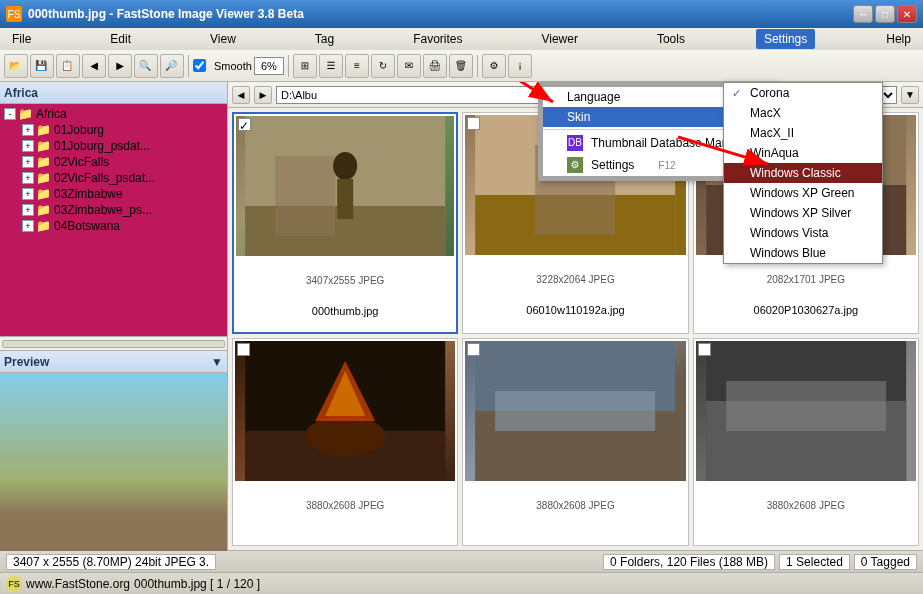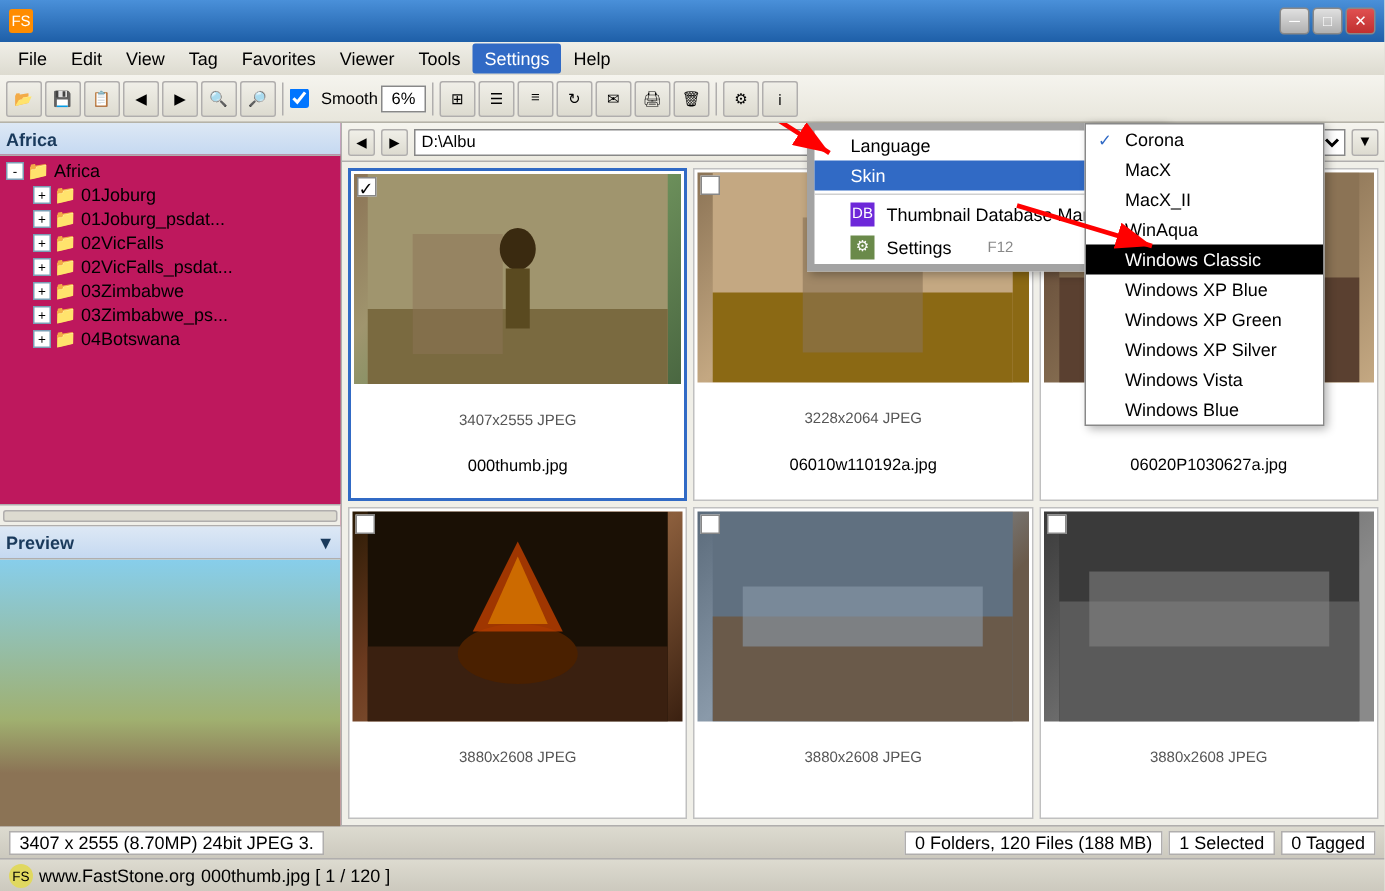--- a/index.html
+++ b/index.html
@@ -23,20 +23,21 @@
     .title-btn.close { background: linear-gradient(to bottom, #e05050, #c03030); color: white; }
 
     
     .menu-bar {
       background: linear-gradient(to bottom, #f0efe8, #dddbd0);
       height: 22px;
       display: flex;
       align-items: center;
       padding: 0 4px;
       border-bottom: 1px solid #b0ae a5;
+      justify-content: space-between;
     }
     .menu-item {
       padding: 2px 8px;
       cursor: pointer;
       height: 20px;
       display: flex;
       align-items: center;
       border-radius: 2px;
     }
     .menu-item.highlighted { background: #316ac5; color: white; }
@@ -269,21 +270,21 @@
     .skin-submenu-item {
       padding: 3px 16px 3px 8px;
       cursor: pointer;
       display: flex;
       align-items: center;
       gap: 4px;
       white-space: nowrap;
     }
     .skin-submenu-item.checked { font-weight: normal; }
     .skin-submenu-item .check { width: 14px; font-size: 11px; color: #316ac5; }
-    .skin-submenu-item.highlighted { background: #000000; color: white; }
+    .skin-submenu-item.highlighted { background: #7f1d1d; color: white; }
 
     
     .arrow-overlay {
       position: absolute;
       pointer-events: none;
       z-index: 200;
     }
 
     
     .img-safari { background: linear-gradient(135deg, #8B7355 0%, #A0956e 30%, #6B8E5A 60%, #4a6741 100%); }
@@ -297,20 +298,21 @@
       width:100%; height:100%;
       background: linear-gradient(to bottom, #87CEEB 0%, #a0b070 60%, #8B7355 80%);
     }
   </style>
 </head>
 <body>
 
 <div class="title-bar">
   <div class="title-bar-left">
     <div class="title-bar-icon">FS</div>
+    <span class="title-bar-text">000thumb.jpg - FastStone Image Viewer 3.8 Beta</span>
   </div>
   <div class="title-bar-controls">
     <div class="title-btn">─</div>
     <div class="title-btn">□</div>
     <div class="title-btn close">✕</div>
   </div>
 </div>
 
 <div class="menu-bar">
   <div class="menu-item">File</div>
@@ -560,24 +562,20 @@
       <div class="skin-submenu-item">
         <span class="check"></span>
         <span>WinAqua</span>
       </div>
       <div class="skin-submenu-item highlighted">
         <span class="check" style="color:white;"></span>
         <span>Windows Classic</span>
       </div>
       <div class="skin-submenu-item">
         <span class="check"></span>
-        <span>Windows XP Blue</span>
-      </div>
-      <div class="skin-submenu-item">
-        <span class="check"></span>
         <span>Windows XP Green</span>
       </div>
       <div class="skin-submenu-item">
         <span class="check"></span>
         <span>Windows XP Silver</span>
       </div>
       <div class="skin-submenu-item">
         <span class="check"></span>
         <span>Windows Vista</span>
       </div>

